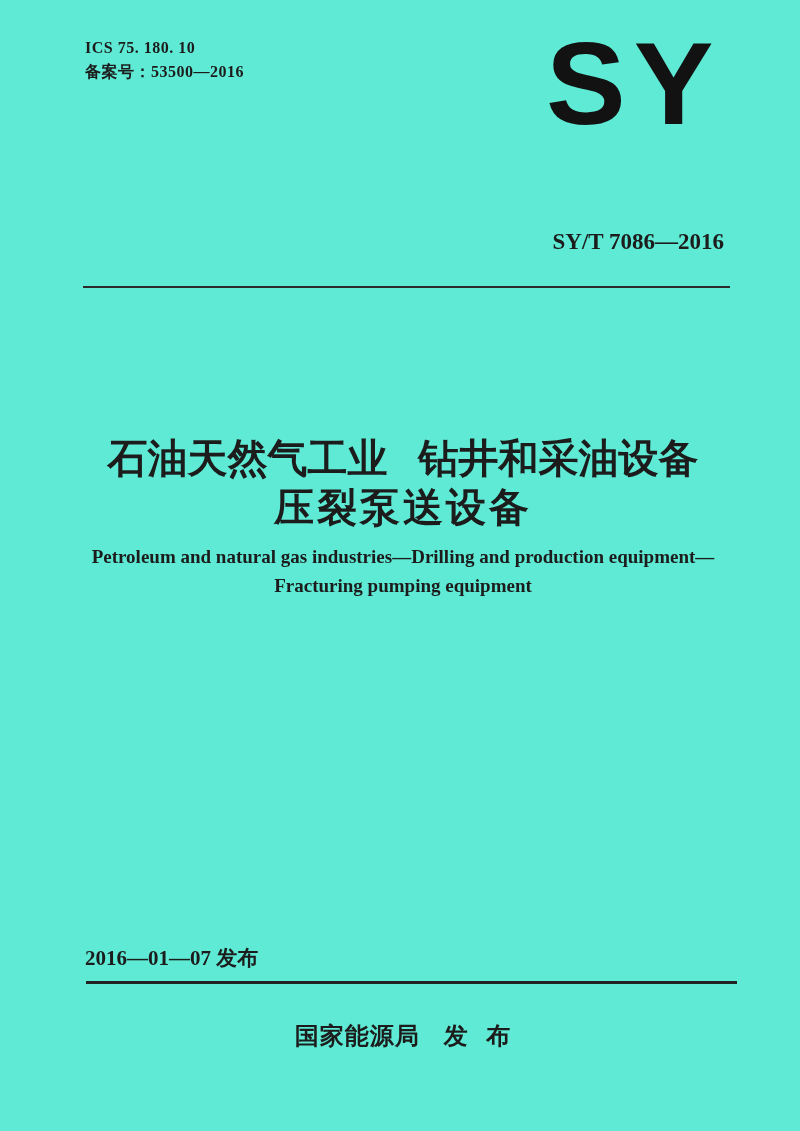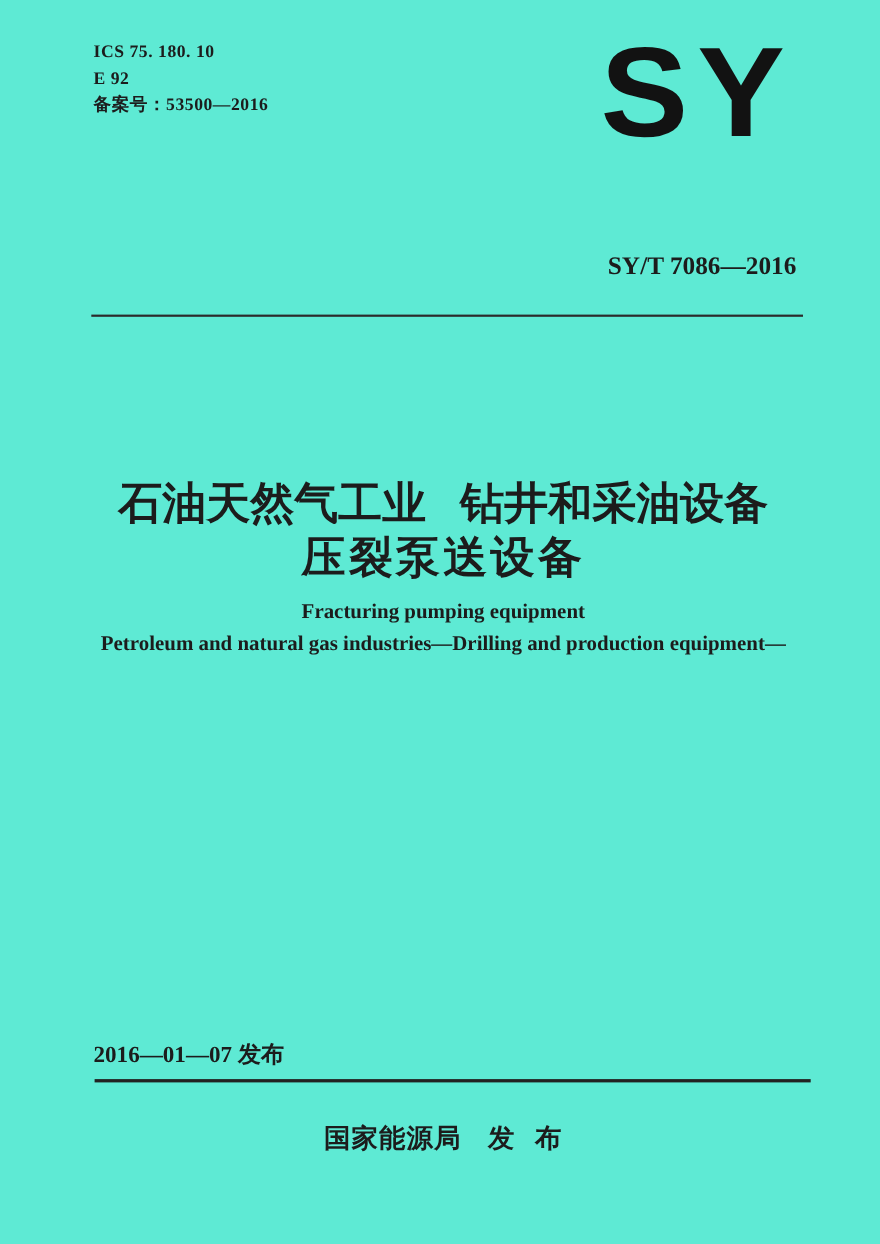--- a/index.html
+++ b/index.html
@@ -144,41 +144,40 @@
     text-align: right;
   }
 </style>
 </head>
 <body>
 
 <div class="page">
 
   <div class="meta">
     <div>ICS 75. 180. 10</div>
-    <div>E 92</div>
     <div>备案号：53500—2016</div>
   </div>
 
   <div class="logo">SY</div>
 
 
   <div class="std-number">SY/T 7086—2016</div>
 
   <div class="rule rule-top"></div>
 
   <div class="centered title-cn">
     <div class="line1">
       <span>石油天然气工业</span><span class="part2">钻井和采油设备</span>
     </div>
     <div class="line2">压裂泵送设备</div>
   </div>
 
   <div class="centered title-en">
+    <div>Petroleum and natural gas industries—Drilling and production equipment—</div>
     <div>Fracturing pumping equipment</div>
-    <div>Petroleum and natural gas industries—Drilling and production equipment—</div>
   </div>
 
   <div class="dates">
     <span>2016—01—07 发布</span>
   </div>
 
   <div class="rule rule-bottom"></div>
 
   <div class="centered publisher">
     <span>国家能源局</span><span class="action">发 布</span>

